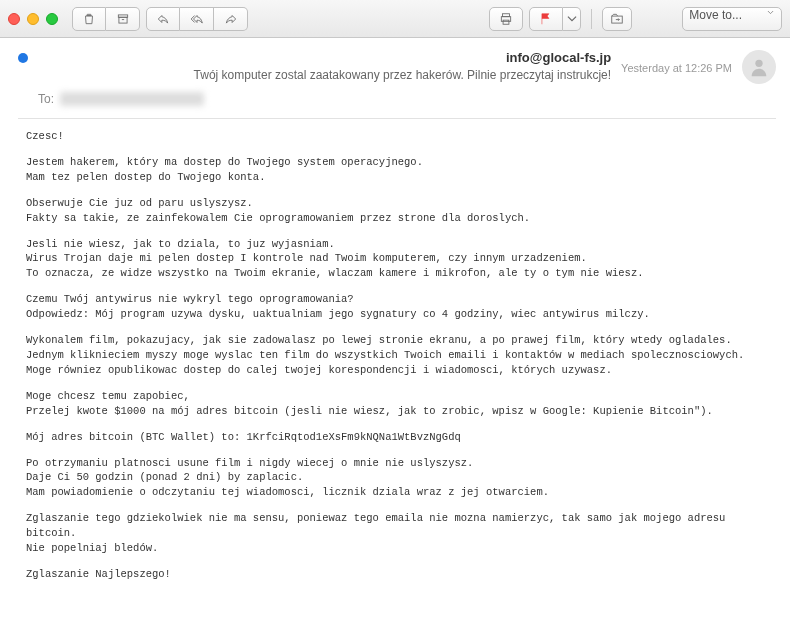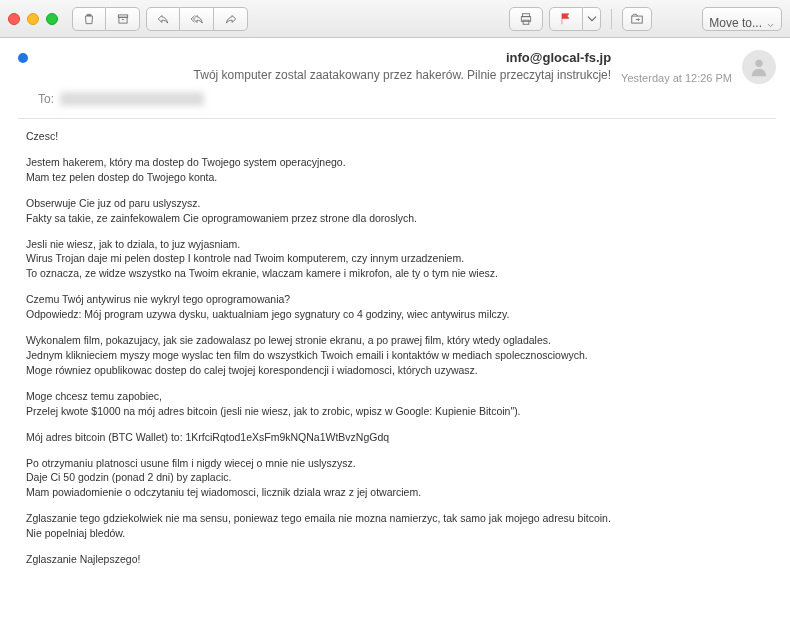--- a/index.html
+++ b/index.html
@@ -46,52 +46,52 @@
   .spacer { flex:1; }
   .sep { width:1px; height:20px; background:#c8c8c8; margin:0 4px; }
 
   .moveto {
     display:flex; align-items:center; gap:10px;
   }
   .moveto .btn { min-width:30px; }
   .moveto .combo {
     height:24px; background:linear-gradient(#ffffff,#f0f0f0);
     border:1px solid #c0c0c0; border-radius:5px;
-    display:flex; align-items:flex-end; padding:0 6px;
-    font-size:12px; color:#555; gap:4px; cursor:pointer;margin-left:40px;
+    display:flex; align-items:flex-start; padding:0 6px;
+    font-size:12px; color:#555; gap:24px; cursor:pointer;margin-left:40px;
   }
 
   .content {
     padding: 12px 14px 10px 18px;
     height: calc(618px - 38px);
     overflow: hidden;
   }
   .header-block {
     display:flex; align-items:flex-start; gap:10px;
   }
   .dot { width:10px; height:10px; border-radius:50%; background:#2077e3; margin-top:3px; flex-shrink:0; }
   .hdr { flex:1;text-align:right; }
   .from { font-weight:600; font-size:13px; color:#333; }
   .subject { font-size:12px; color:#666; margin-top:3px; }
   .toline { font-size:12px; color:#8a8a8a; margin-top:10px; display:flex; gap:6px; align-items:center;}
   .to-blur { filter: blur(3px); background:#ddd; color:#ddd; border-radius:2px; padding:0 6px; }
-  .meta { text-align:right; display:flex; align-items:flex-end; gap:10px; }
+  .meta { text-align:right; display:flex; align-items:center; gap:10px; }
   .date { font-size:11px; color:#9a9a9a; margin-top:2px;}
   .avatar { width:34px; height:34px; border-radius:50%; background:#e5e5e5; display:flex; align-items:center; justify-content:center; }
   .avatar svg { width:22px; fill:#bfbfbf; }
 
   hr.div { border:none; border-top:1px solid #e2e2e2; margin:12px 0 10px 0; }
 
   .body {
     font-size:10.5px;
     line-height:1.42;
     color:#333;
     padding-left: 8px;
   }
-  .body p { margin-bottom: 11px; white-space: pre-line; }
+  .body p { margin-bottom: 11px; white-space: pre-line; font-family: Liberation Mono, monospace; }
 
 </style>
 </head>
 <body>
 
 <div class="toolbar">
   <div class="traffic-lights">
     <div class="t-light t-close"></div>
     <div class="t-light t-min"></div>
     <div class="t-light t-max"></div>

